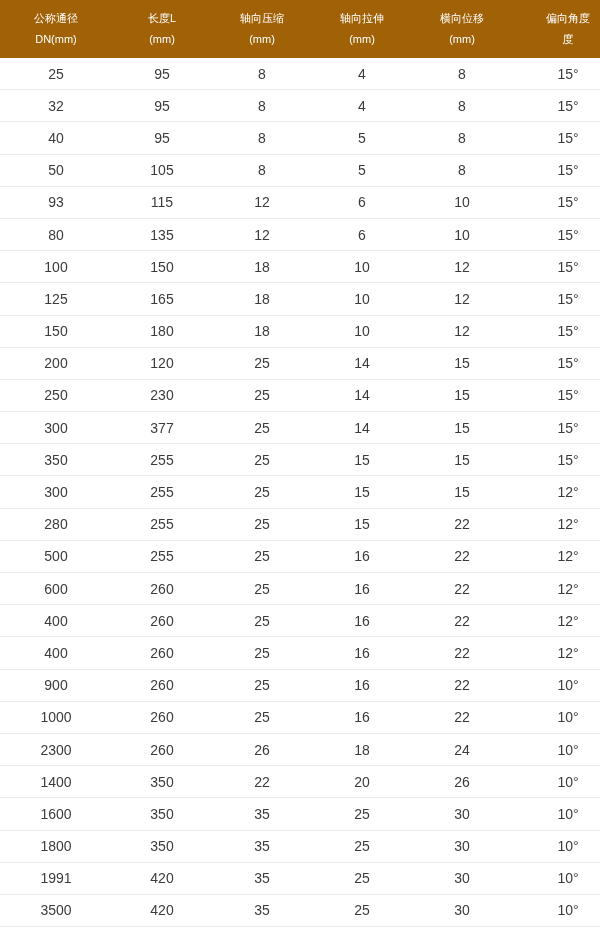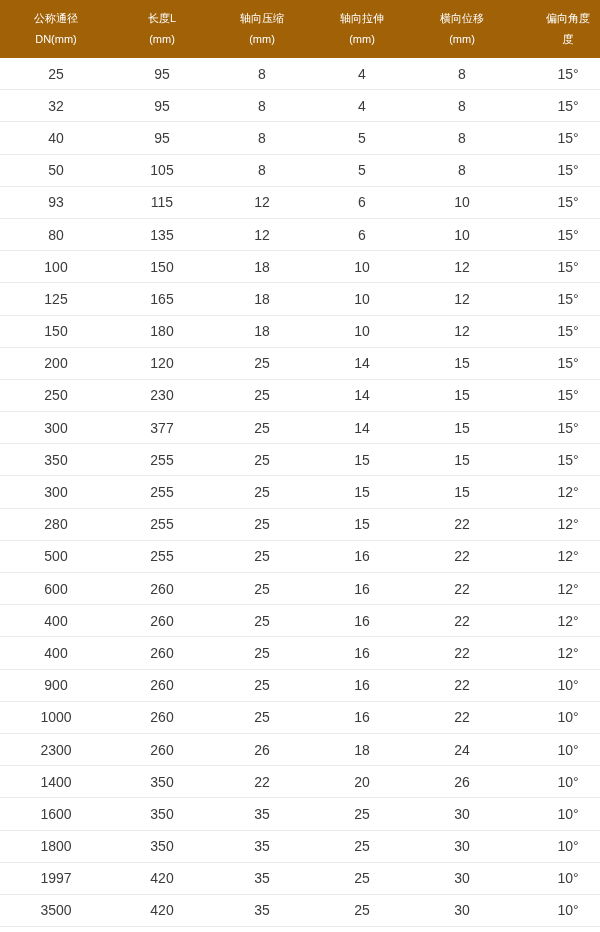--- a/index.html
+++ b/index.html
@@ -281,21 +281,21 @@
       </tr>
       <tr>
         <td class="col-0">1800</td>
         <td class="col-1">350</td>
         <td class="col-2">35</td>
         <td class="col-3">25</td>
         <td class="col-4">30</td>
         <td class="col-5">10°</td>
       </tr>
       <tr>
-        <td class="col-0">1997</td>
+        <td class="col-0">1991</td>
         <td class="col-1">420</td>
         <td class="col-2">35</td>
         <td class="col-3">25</td>
         <td class="col-4">30</td>
         <td class="col-5">10°</td>
       </tr>
       <tr>
         <td class="col-0">3500</td>
         <td class="col-1">420</td>
         <td class="col-2">35</td>

